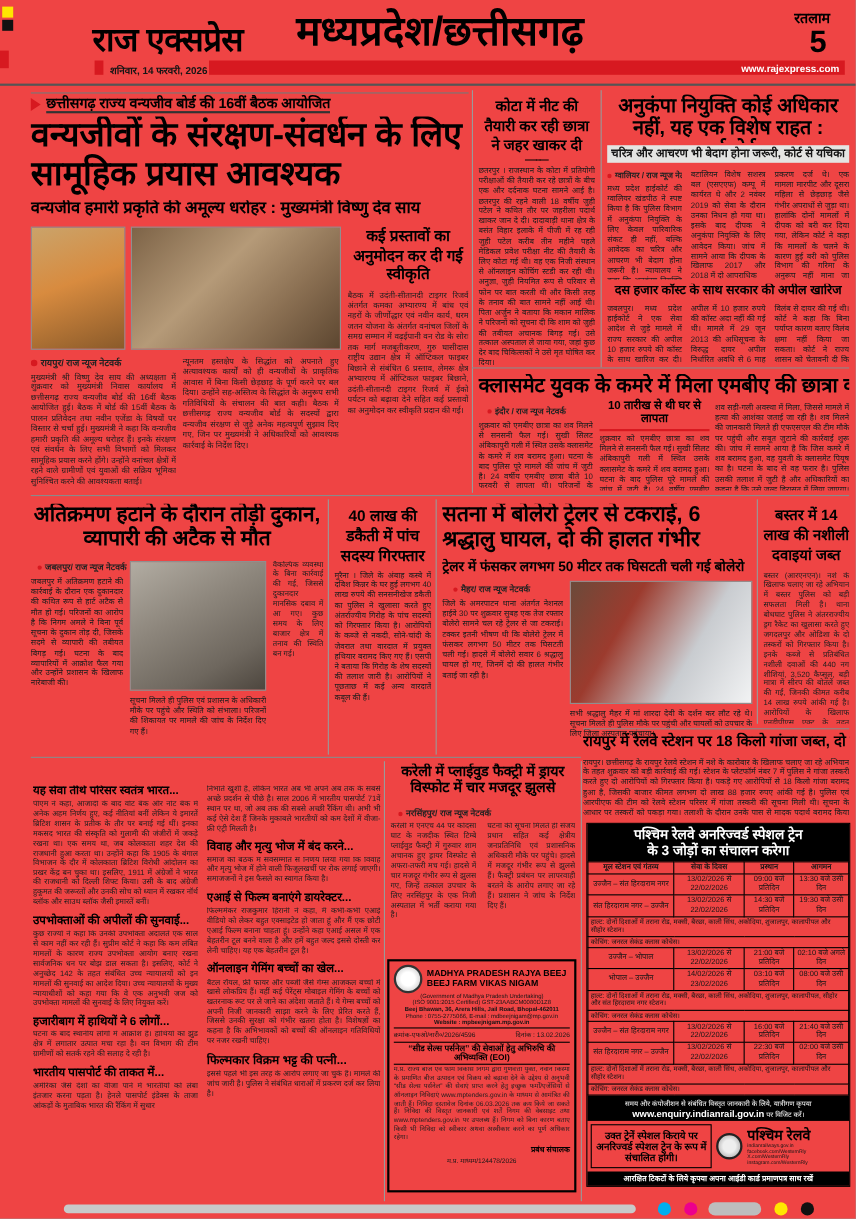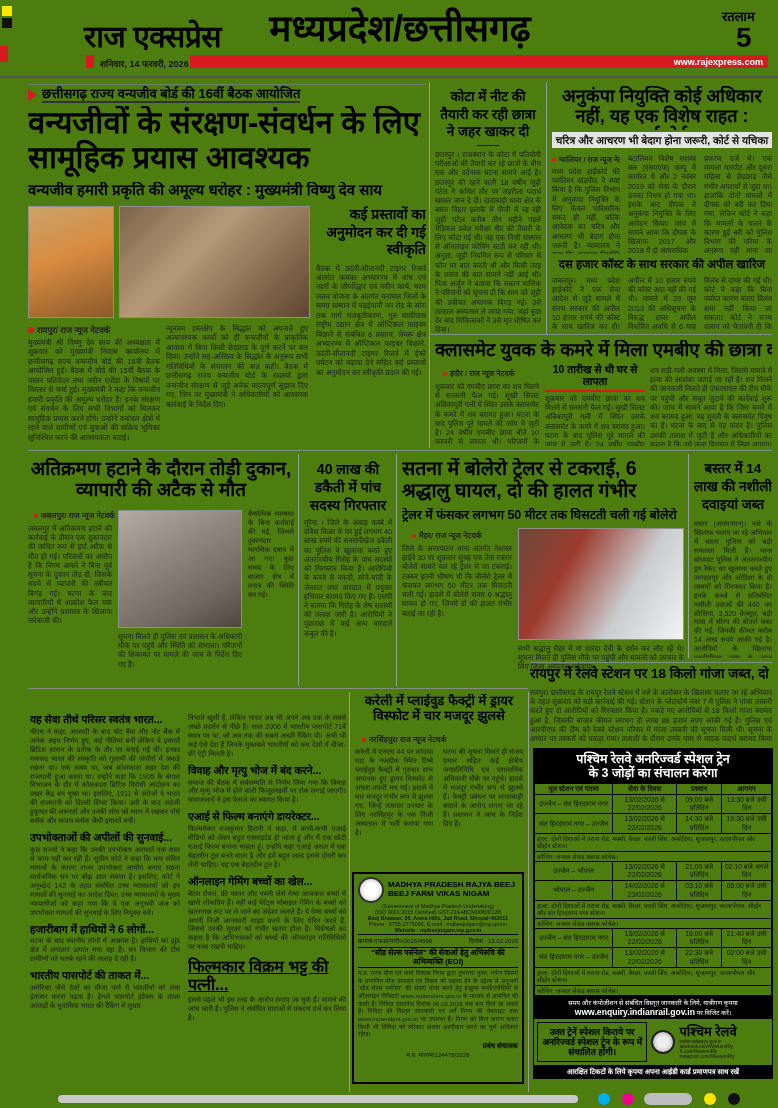--- a/index.html
+++ b/index.html
@@ -1,16 +1,16 @@
 <!DOCTYPE html>
 <html><head>
 <meta charset="utf-8">
 <style>
   html,body{margin:0;padding:0;background:#9a9a9a;}
-  .sheet{position:relative;width:778px;height:1108px;background:#4d7c0f;overflow:hidden;
+  .sheet{position:relative;width:778px;height:1108px;background:#ef4444;overflow:hidden;
          font-family:"Liberation Sans","DejaVu Sans",sans-serif;color:#151515;}
   .abs{position:absolute;}
   .h{font-weight:800;color:#000;line-height:1.12;}
   .bd{font-size:7.4px;line-height:1.28;text-align:justify;color:#1d1d1d;overflow:hidden;}
   .by{font-size:8.4px;font-weight:bold;color:#222;white-space:nowrap;overflow:hidden;}
   .reddot{display:inline-block;width:6px;height:6px;border-radius:50%;background:#d71920;margin-right:3px;}
   .vr{position:absolute;width:0;border-left:1px solid #9a9a9a;}
   .hrule{position:absolute;height:0;border-top:1px solid #8a8a8a;}
   .photo{position:absolute;border:1px solid #8f8f8f;box-sizing:border-box;}
   .center{text-align:center;}
@@ -47,21 +47,21 @@
     <span class="kick-arrow"></span>
     <span class="h" style="font-size:13px;border-bottom:2px double #333;">छत्तीसगढ़ राज्य वन्यजीव बोर्ड की 16वीं बैठक आयोजित</span>
   </div>
   <div class="abs h clip" style="left:28px;top:106px;width:398px;height:76px;font-size:31px;">वन्यजीवों के संरक्षण-संवर्धन के लिए सामूहिक प्रयास आवश्यक</div>
   <div class="abs h clip" style="left:28px;top:182px;width:398px;height:20px;font-size:15px;font-weight:700;">वन्यजीव हमारी प्रकृति की अमूल्य धरोहर : मुख्यमंत्री विष्णु देव साय</div>
 
   <div class="photo" style="left:28px;top:206px;width:86px;height:112px;background:linear-gradient(160deg,#caa36a 0%,#d88b3f 45%,#8a5a2a 100%);"></div>
   <div class="photo" style="left:119px;top:206px;width:191px;height:112px;background:linear-gradient(135deg,#7d6347 0%,#b59a78 40%,#8a6f52 70%,#5c4630 100%);"></div>
 
   <div class="abs clip" style="left:316px;top:206px;width:110px;height:242px;">
-    <div class="h center" style="font-size:14px;line-height:1.25;text-align:right;">कई प्रस्तावों का अनुमोदन कर दी गई स्वीकृति</div>
+    <div class="h center" style="font-size:14px;line-height:1.25;">कई प्रस्तावों का अनुमोदन कर दी गई स्वीकृति</div>
     <div class="bd" style="margin-top:5px;">बैठक में उदंती-सीतानदी टाइगर रिजर्व अंतर्गत कमका अभ्यारण्य में बांध एवं नहरों के जीर्णोद्धार एवं नवीन कार्य, धरम जतन योजना के अंतर्गत वनांचल जिलों के समग्र सम्मान में वढ़ईपानी वन रोड के सोरः तक मार्ग मजबूतीकरण, गुरु घासीदास राष्ट्रीय उद्यान क्षेत्र में ऑप्टिकल फाइबर बिछाने से संबंधित 6 प्रस्ताव, लेमरू क्षेत्र अभ्यारण्य में ऑप्टिकल फाइबर बिछाने, उदंती-सीतानदी टाइगर रिजर्व में ईको पर्यटन को बढ़ावा देने सहित कई प्रस्तावों का अनुमोदन कर स्वीकृति प्रदान की गई।</div>
   </div>
 
   <div class="abs by" style="left:28px;top:324px;width:134px;">
     <span class="reddot"></span><span>रायपुर/ राज न्यूज नेटवर्क</span>
   </div>
   <div class="abs bd" style="left:28px;top:338px;width:132px;height:108px;">मुख्यमंत्री श्री विष्णु देव साय की अध्यक्षता में शुक्रवार को मुख्यमंत्री निवास कार्यालय में छत्तीसगढ़ राज्य वन्यजीव बोर्ड की 16वीं बैठक आयोजित हुई। बैठक में बोर्ड की 15वीं बैठक के पालन प्रतिवेदन तथा नवीन एजेंडा के विषयों पर विस्तार से चर्चा हुई। मुख्यमंत्री ने कहा कि वन्यजीव हमारी प्रकृति की अमूल्य धरोहर हैं। इनके संरक्षण एवं संवर्धन के लिए सभी विभागों को मिलकर सामूहिक प्रयास करने होंगे। उन्होंने वनांचल क्षेत्रों में रहने वाले ग्रामीणों एवं युवाओं की सक्रिय भूमिका सुनिश्चित करने की आवश्यकता बताई।</div>
   <div class="abs bd" style="left:166px;top:324px;width:142px;height:122px;">न्यूनतम हस्तक्षेप के सिद्धांत को अपनाते हुए अत्यावश्यक कार्यों को ही वन्यजीवों के प्राकृतिक आवास में बिना किसी छेड़छाड़ के पूर्ण करने पर बल दिया। उन्होंने सह-अस्तित्व के सिद्धांत के अनुरूप सभी गतिविधियों के संचालन की बात कही। बैठक में छत्तीसगढ़ राज्य वन्यजीव बोर्ड के सदस्यों द्वारा वन्यजीव संरक्षण से जुड़े अनेक महत्वपूर्ण सुझाव दिए गए, जिन पर मुख्यमंत्री ने अधिकारियों को आवश्यक कार्रवाई के निर्देश दिए।</div>
 
   <div class="vr" style="left:429px;top:82px;height:366px;"></div>
@@ -158,21 +158,21 @@
     </div>
     <div>
       <div class="h" style="font-size:10.5px;">एआई से फिल्म बनाएंगे डायरेक्टर...</div>
       <div class="bd" style="font-size:7px;margin:2px 0 6px;">फिल्ममेकर राजकुमार हिरानी ने कहा, मैं कभी-कभी एआई वीडियो को लेकर बहुत एक्साइटेड हो जाता हूं और मैं एक छोटी एआई फिल्म बनाना चाहता हूं। उन्होंने कहा एआई असल में एक बेहतरीन टूल बनने वाला है और हमें बहुत जल्द इससे दोस्ती कर लेनी चाहिए। यह एक बेहतरीन टूल है।</div>
     </div>
     <div>
       <div class="h" style="font-size:10.5px;">ऑनलाइन गेमिंग बच्चों का खेल...</div>
       <div class="bd" style="font-size:7px;margin:2px 0 6px;">बैटल रॉयल, फ्री फायर और पब्जी जैसे गेम्स आजकल बच्चों में खासे लोकप्रिय हैं। वहीं कई पेरेंट्स मोबाइल गेमिंग के बच्चों को खतरनाक रूट पर ले जाने का अंदेशा जताते हैं। ये गेम्स बच्चों को अपनी निजी जानकारी साझा करने के लिए प्रेरित करते हैं, जिससे उनकी सुरक्षा को गंभीर खतरा होता है। विशेषज्ञों का कहना है कि अभिभावकों को बच्चों की ऑनलाइन गतिविधियों पर नजर रखनी चाहिए।</div>
     </div>
     <div>
-      <div class="h" style="font-size:16px;text-decoration:underline;">फिल्मकार विक्रम भट्ट की पत्नी...</div>
+      <div class="h" style="font-size:11px;">फिल्मकार विक्रम भट्ट की पत्नी...</div>
       <div class="bd" style="font-size:7px;margin:2px 0 6px;">इससे पहले भी इस तरह के आरोप लगाए जा चुके हैं। मामले की जांच जारी है। पुलिस ने संबंधित धाराओं में प्रकरण दर्ज कर लिया है।</div>
     </div>
   </div>
 
   <div class="vr" style="left:349px;top:692px;height:400px;"></div>
   <div class="vr" style="left:528px;top:692px;height:400px;"></div>
 
   <div class="abs h center clip" style="left:355px;top:694px;width:168px;height:36px;font-size:13px;">करेली में प्लाईवुड फैक्ट्री में ड्रायर विस्फोट में चार मजदूर झुलसे</div>
   <div class="abs by" style="left:362px;top:734px;width:140px;font-size:7.8px;">
     <span class="reddot" style="width:4px;height:4px;"></span><span>नरसिंहपुर/ राज न्यूज नेटवर्क</span>

